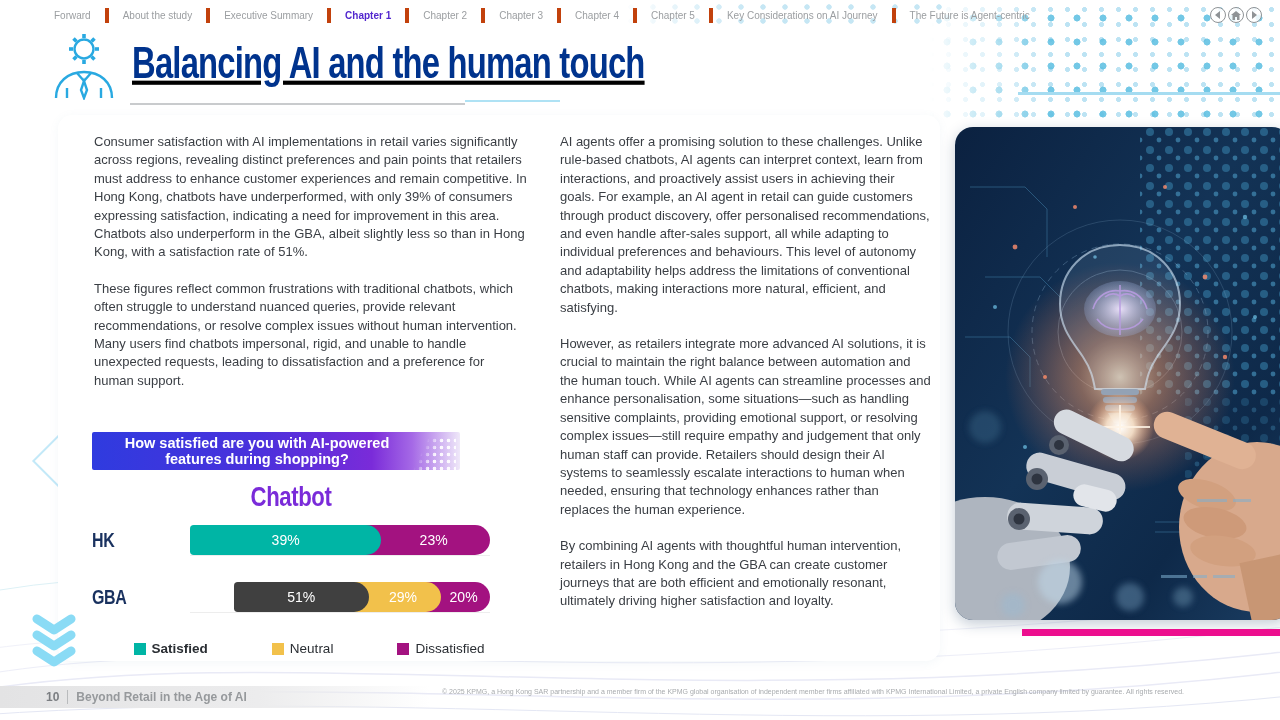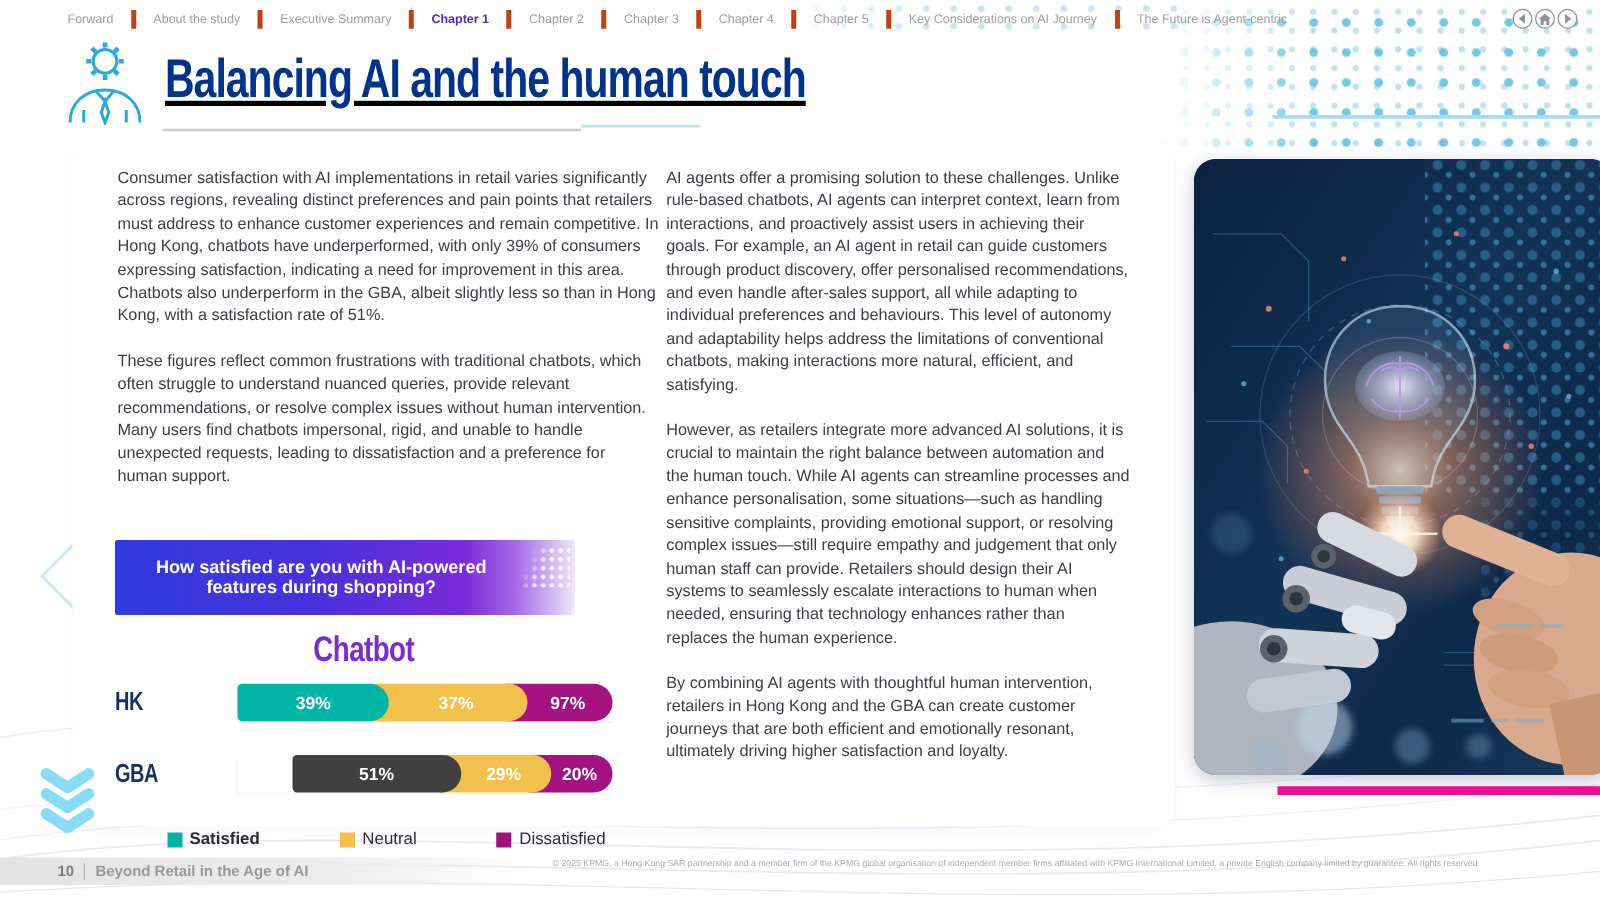--- a/index.html
+++ b/index.html
@@ -47,46 +47,46 @@
   
   .header { position:absolute; top:30px; left:50px; display:flex; align-items:flex-start; z-index:2;text-decoration:underline; }
   .header-icon { width:68px; height:70px; flex:none; }
   .page-title { margin-left:14px; margin-top:8px; font-size:42px; font-weight:bold; color:#00338D;
     letter-spacing:-1px; white-space:nowrap; transform:scale(0.78,1.04); transform-origin:left top; }
 
   
   .col { position:absolute; z-index:2; font-size:13px; line-height:18.4px; color:#3A3E44; }
   .col p { margin-bottom:18px;margin-left:19px; }
   .col-left  { left:75px;  top:133px; width:452px; }
-  .col-right { left:514px; top:133px; width:390px; }
+  .col-right { left:541px; top:133px; width:390px; }
 
   
   .chart { position:absolute; left:92px; top:432px; width:398px; z-index:2; }
-  .chart-banner { position:relative; width:368px; height:60px; border-radius:2px;
+  .chart-banner { position:relative; width:368px; height:38px; border-radius:2px;
     background:linear-gradient(90deg,#2F3BDF 0%,#4A31DC 45%,#7A2BD9 76%,#A569E6 87%,#EFE8F9 100%);
     color:#fff; font-weight:bold; font-size:14.5px; line-height:16.5px; text-align:center;
     display:flex; align-items:center; justify-content:center; padding:4px 56px 4px 18px; }
   .banner-dots { position:absolute; right:4px; top:5px; width:46px; height:33px;
     background-image:radial-gradient(circle, rgba(255,255,255,.9) 1.6px, transparent 2.1px);
     background-size:7px 7px;
     -webkit-mask-image:linear-gradient(115deg, transparent 30%, #000 55%);
             mask-image:linear-gradient(115deg, transparent 30%, #000 55%); }
   .chart-subtitle { margin:12px 0 14px; text-align:center; font-size:27px; font-weight:bold;
     color:#7A2BD9; letter-spacing:-0.5px; transform:scale(.82,1.05); }
   .bar-row { display:flex; align-items:center; height:26px; margin-bottom:31px;gap:48px; }
   .bar-label { width:50px; flex:none; font-size:20px; font-weight:bold; color:#19315F;
     transform:scale(.8,1.05); transform-origin:left center; letter-spacing:-0.5px; }
   .bar { display:flex; flex:1; height:30px; box-shadow:0 1px 0 rgba(0,0,0,.07); }
   .seg { position:relative; display:flex; align-items:center; justify-content:center;
     border-radius:0 16px 16px 0; height:30px; }
   .seg:first-child { border-radius:4px 16px 16px 4px; }
   .seg:not(:first-child) { margin-left:-18px; padding-left:14px; }
-  .seg span { color:#fff; font-weight:bold; font-size:14px; }
+  .seg span { color:#fff; font-weight:normal; font-size:14px; }
   .legend { display:flex; justify-content:center; gap:28px; margin-top:6px; }
-  .legend-item { display:flex; align-items:flex-end; gap:6px; font-size:13.5px; color:#2A2E33;margin-left:36px; }
+  .legend-item { display:flex; align-items:center; gap:6px; font-size:13.5px; color:#2A2E33;margin-left:36px; }
   .legend-item:first-child { font-weight:bold; }
   .swatch { width:12px; height:12px; flex:none; }
 
   
   .image-card { position:absolute; left:955px; top:127px; width:335px; height:493px;
     border-radius:18px; overflow:hidden; z-index:2; box-shadow:0 4px 14px rgba(20,50,90,.25); }
   .image-card svg { display:block; }
 
   
   .chevrons { position:absolute; left:31px; top:614px; z-index:2; }
@@ -194,25 +194,22 @@
       <span class="banner-dots"></span>
     </div>
     <div class="chart-subtitle">Chatbot</div>
     <div class="bar-rows">
         <div class="bar-row">
           <div class="bar-label">HK</div>
           <div class="bar">
             <div class="seg" style="background: rgb(0, 181, 165); flex-grow: 39; flex-basis: 0px; z-index: 3;">
               <span>39%</span>
             </div>
-            <div class="seg" style="background: rgb(242, 193, 75); flex-grow: 37; flex-basis: 0px; z-index: 2;">
-              <span>37%</span>
-            </div>
             <div class="seg" style="background: rgb(163, 18, 128); flex-grow: 23; flex-basis: 0px; z-index: 1;">
-              <span>97%</span>
+              <span>23%</span>
             </div>
           </div>
         </div>
         <div class="bar-row">
           <div class="bar-label">GBA</div>
           <div class="bar">
             <div class="seg" style="background: #404040; flex-grow: 51; flex-basis: 0px; z-index: 3; margin-left: 44px;">
               <span>51%</span>
             </div>
             <div class="seg" style="background: rgb(242, 193, 75); flex-grow: 29; flex-basis: 0px; z-index: 2;">

